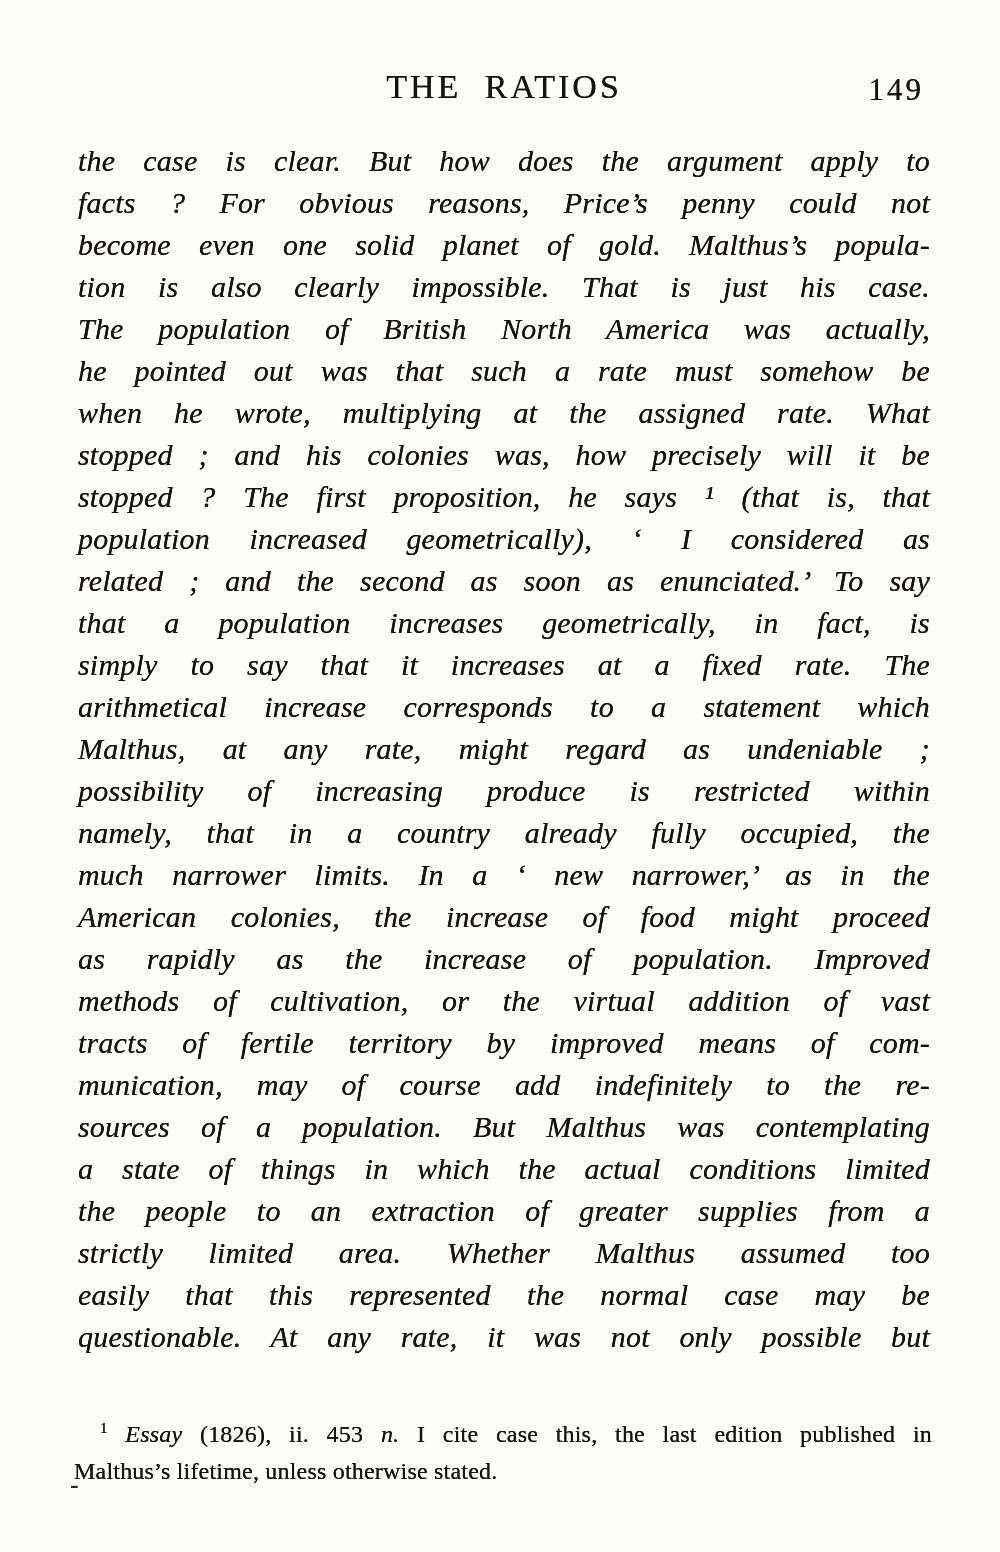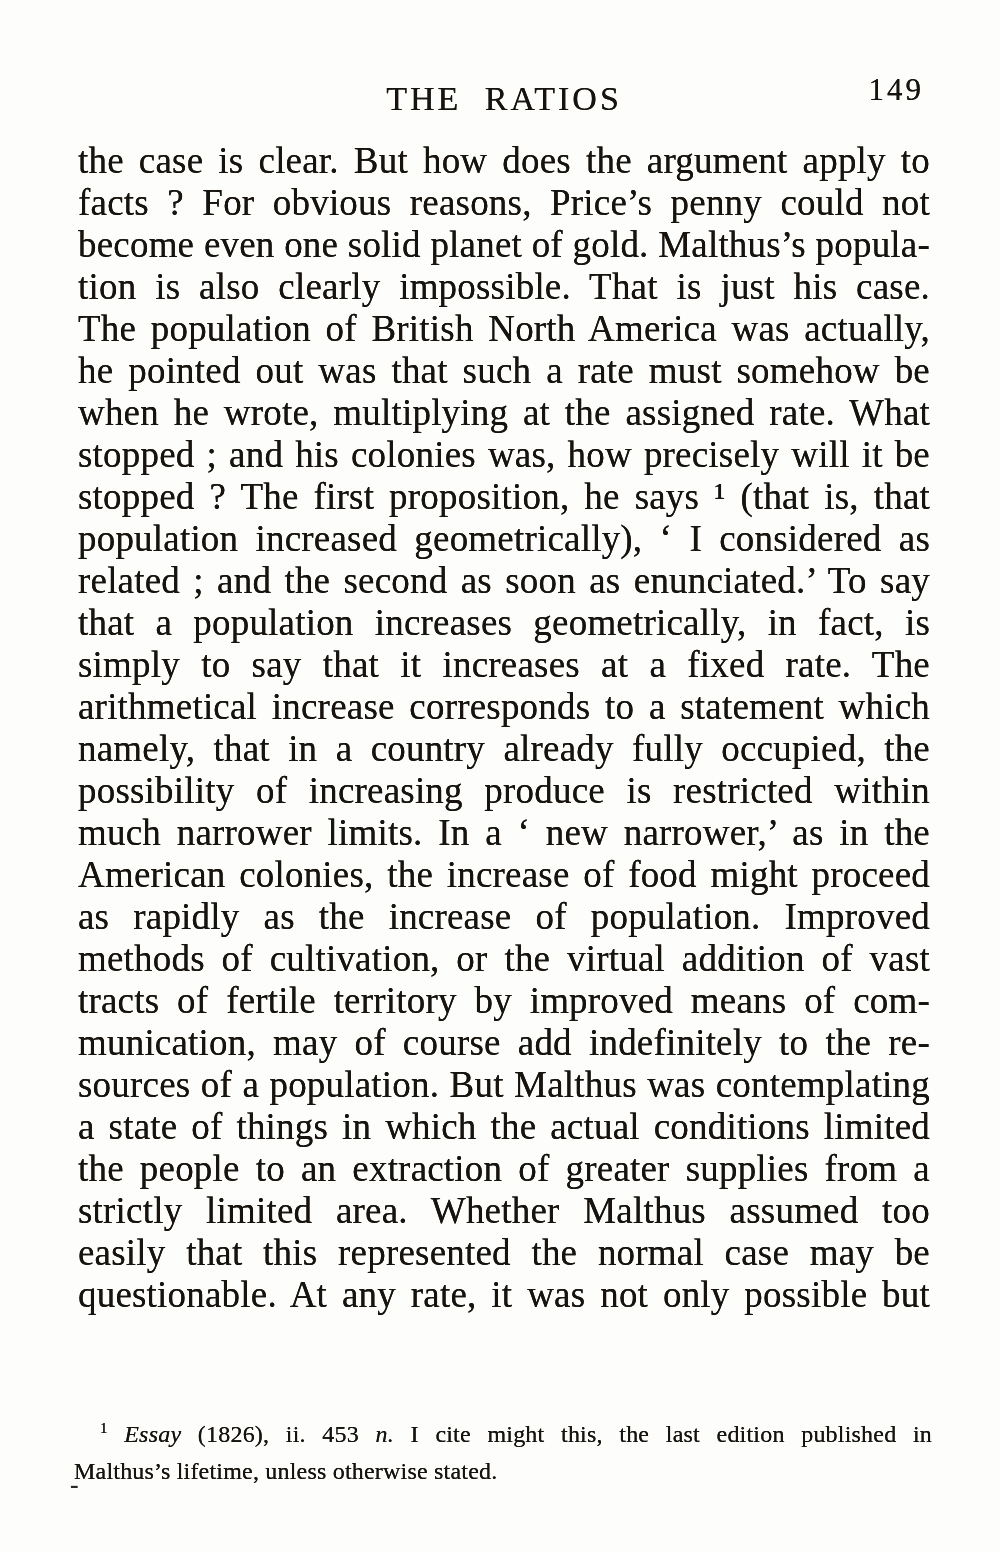--- a/index.html
+++ b/index.html
@@ -21,21 +21,21 @@
     top: 68px;
     left: 78px;
     right: 70px;
     height: 44px;
   }
   .head-title {
     position: absolute;
     left: 0;
     right: 0;
     top: 0;
-    margin: 12px;
+    margin: 0;
     text-align: center;
     font-size: 34px;
     font-weight: normal;
     letter-spacing: 3px;
     word-spacing: 12px;
     text-shadow: 0 0 0.5px currentColor;
   }
   .page-number {
     position: absolute;
     right: 6px;
@@ -44,27 +44,28 @@
     letter-spacing: 3px;
     text-shadow: 0 0 0.5px currentColor;
   }
   .body-text {
     position: absolute;
     top: 140px;
     left: 78px;
     width: 852px;
   }
   .line {
-    font-size: 37px;
+    font-size: 30px;
     line-height: 42px;
     letter-spacing: 0.2px;
     text-align: justify;
     text-align-last: justify;
     text-shadow: 0 0 0.5px currentColor;
     white-space: normal;
+    font-style: italic;
   }
   .footnote {
     position: absolute;
     top: 1416px;
     left: 74px;
     width: 858px;
   }
   .fn-line {
     font-size: 24px;
     line-height: 37px;
@@ -113,36 +114,37 @@
       <div class="line">The population of British North America was actually,</div>
       <div class="line">he pointed out was that such a rate must somehow be</div>
       <div class="line">when he wrote, multiplying at the assigned rate.  What</div>
       <div class="line">stopped ; and his colonies was, how precisely will it be</div>
       <div class="line">stopped ?  The first proposition, he says ¹ (that is, that</div>
       <div class="line">population increased geometrically), ‘ I considered as</div>
       <div class="line">related ; and the second as soon as enunciated.’  To say</div>
       <div class="line">that a population increases geometrically, in fact, is</div>
       <div class="line">simply to say that it increases at a fixed rate.  The</div>
       <div class="line">arithmetical increase corresponds to a statement which</div>
+      <div class="line">Malthus, at any rate, might regard as undeniable ;</div>
+      <div class="line">possibility of increasing produce is restricted within</div>
       <div class="line">namely, that in a country already fully occupied, the</div>
-      <div class="line">possibility of increasing produce is restricted within</div>
       <div class="line">much narrower limits.  In a ‘ new narrower,’ as in the</div>
       <div class="line">American colonies, the increase of food might proceed</div>
       <div class="line">as rapidly as the increase of population.  Improved</div>
       <div class="line">methods of cultivation, or the virtual addition of vast</div>
       <div class="line">tracts of fertile territory by improved means of com-</div>
       <div class="line">munication, may of course add indefinitely to the re-</div>
       <div class="line">sources of a population.  But Malthus was contemplating</div>
       <div class="line">a state of things in which the actual conditions limited</div>
       <div class="line">the people to an extraction of greater supplies from a</div>
       <div class="line">strictly limited area.  Whether Malthus assumed too</div>
       <div class="line">easily that this represented the normal case may be</div>
       <div class="line">questionable.  At any rate, it was not only possible but</div>
     </main>
 
   <footer class="footnote" id="footnote">
-      <div class="fn-line justify indent"><sup>1</sup><em> Essay </em><span>(1826), ii. 453 </span><em>n.</em><span>  I cite might this, the last edition published in</span></div>
+      <div class="fn-line justify indent"><sup>1</sup><em> Essay </em><span>(1826), ii. 453 </span><em>n.</em><span>  I cite case this, the last edition published in</span></div>
       <div class="fn-line"><span>Malthus’s lifetime, unless otherwise stated.</span></div>
     </footer>
 
   <div class="artifact">-</div>
 
 </div>
 
 </body></html>

